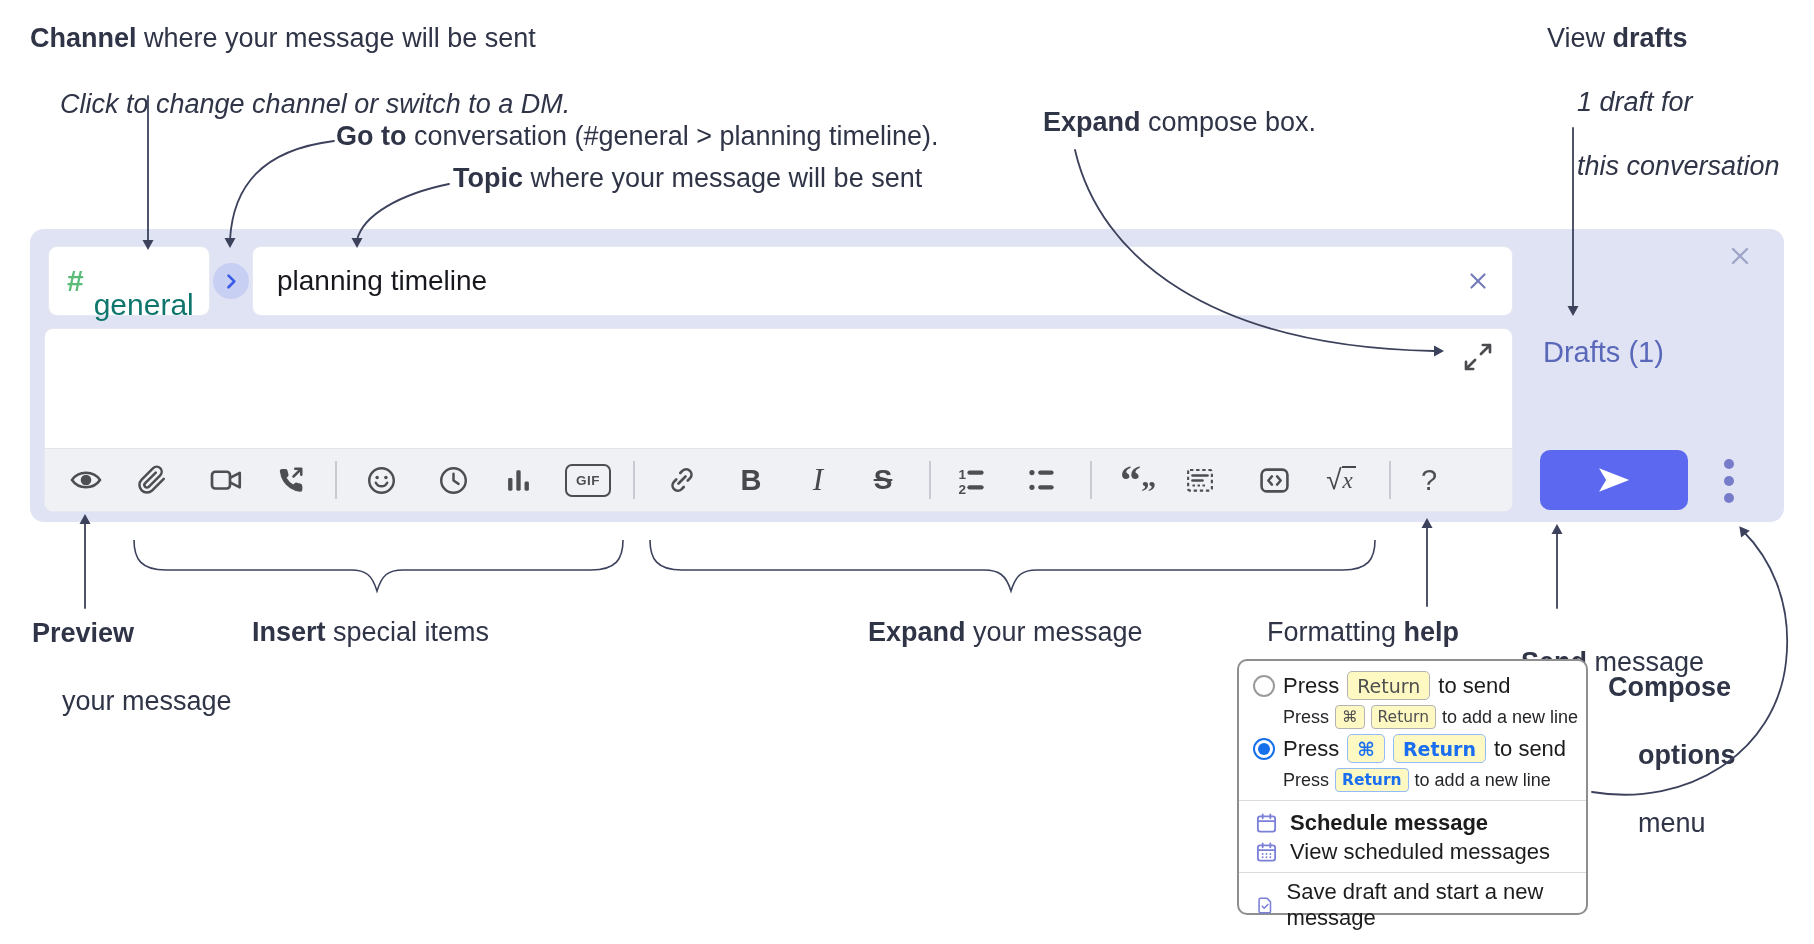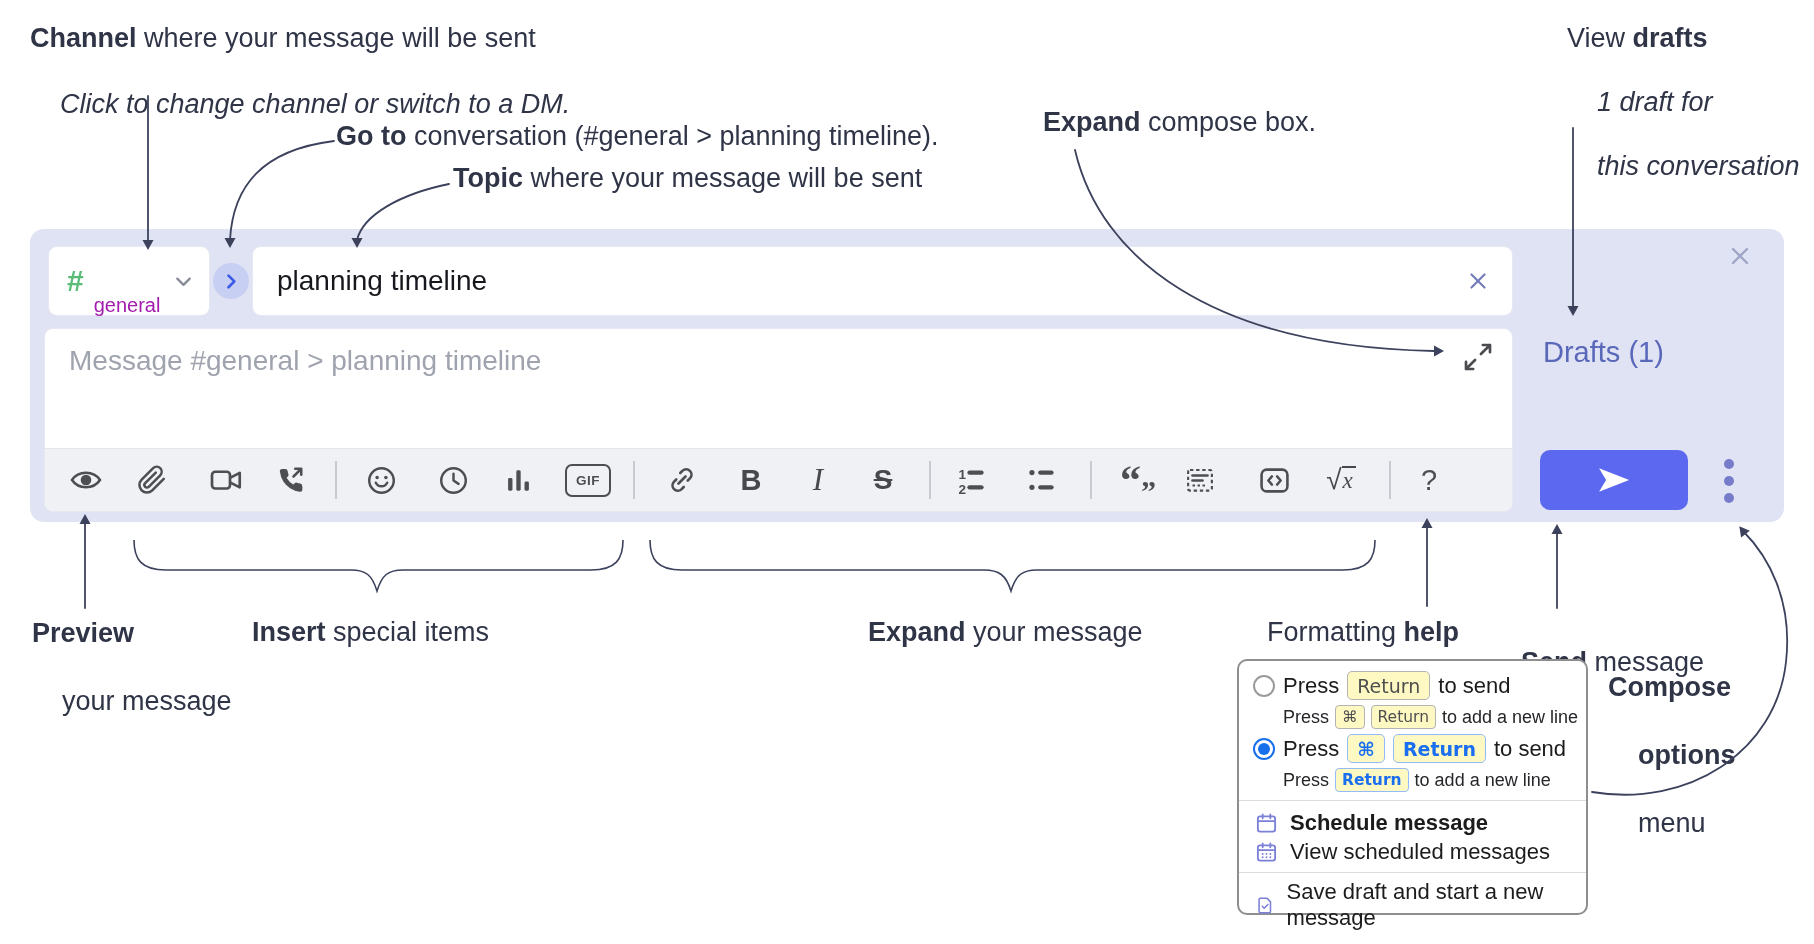--- a/index.html
+++ b/index.html
@@ -9,21 +9,21 @@
   .ann b{font-weight:700;}
   .ann .it{font-style:italic;}
   svg.overlay{position:absolute;left:0;top:0;pointer-events:none;}
 
   
   .compose{position:absolute;left:30px;top:229px;width:1754px;height:293px;
            background:#e0e3f3;border-radius:14px;}
   .whitebox{position:absolute;background:#ffffff;border-radius:9px;border:1px solid #e6e8f2;box-sizing:border-box;}
   .chan-sel{left:18px;top:17px;width:162px;height:70px;display:flex;align-items:center;padding:0 14px 0 18px;cursor:pointer;}
   .chan-hash{font-size:30px;font-weight:700;color:#5abc78;margin-right:10px;}
-  .chan-name{font-size:20px;color:#a21caf;flex:1;margin-top:48px;}
+  .chan-name{font-size:30px;color:#0f766e;flex:1;margin-top:48px;}
   .goto-btn{position:absolute;left:183px;top:34px;width:36px;height:36px;border-radius:50%;
             background:#c7cff2;display:flex;align-items:center;justify-content:center;cursor:pointer;}
   .topic-box{left:222px;top:17px;width:1261px;height:70px;display:flex;align-items:center;padding:0 20px 0 24px;}
   .topic-text{font-size:28px;color:#16181d;flex:1;}
   .msg-box{left:14px;top:99px;width:1469px;height:184px;}
   .placeholder{position:absolute;left:24px;top:16px;font-size:28px;color:#9fa3ad;}
   .expand-btn{position:absolute;right:18px;top:12px;width:32px;height:32px;cursor:pointer;}
   .toolbar{position:absolute;left:0;bottom:0;width:100%;height:62px;background:#f0f1f4;
            border-radius:0 0 8px 8px;border-top:1px solid #e4e5ea;}
   .tb{position:absolute;top:50%;transform:translate(-50%,-50%);display:flex;align-items:center;justify-content:center;
@@ -72,21 +72,21 @@
 
   <div class="ann" style="left:336px;top:120px;"><b>Go to</b><span> conversation (#general &gt; planning timeline).</span></div>
 
   <div class="ann" style="left:30px;top:22px;"><b>Channel</b><span> where your message will be sent</span><br>
     <span class="it">Click to change channel or switch to a DM.</span></div>
 
   <div class="ann" style="left:453px;top:162px;"><b>Topic</b><span> where your message will be sent</span></div>
 
   <div class="ann" style="left:1043px;top:106px;"><b>Expand</b><span> compose box.</span></div>
 
-  <div class="ann" style="left:1547px;top:22px;line-height:32px;margin-left:20px;"><span>View </span><b>drafts</b><br>
+  <div class="ann" style="left:1547px;top:22px;line-height:32px;"><span>View </span><b>drafts</b><br>
     <span class="it">1 draft for</span><br>
     <span class="it">this conversation</span></div>
 
   <div class="ann" style="left:32px;top:616px;line-height:34px;"><b>Preview</b><br>
     <span>your message</span></div>
 
   <div class="ann" style="left:252px;top:616px;"><b>Insert</b><span> special items</span></div>
 
   <div class="ann" style="left:868px;top:616px;"><b>Expand</b><span> your message</span></div>
 
@@ -115,21 +115,20 @@
     </div>
 
     <div class="whitebox topic-box">
       <span class="topic-text">planning timeline</span>
       <svg class="clear-x" viewBox="0 0 30 30">
         <path d="M8 8L22 22M22 8L8 22" stroke="#737cb8" stroke-width="2.3" stroke-linecap="round"></path>
       </svg>
     </div>
 
     <div class="whitebox msg-box">
-      <span class="placeholder">Message #general &gt; planning timeline</span>
       <svg class="expand-btn" viewBox="0 0 24 24">
         <path d="M14.2 9.8L21 3M15.6 3H21v5.4M9.8 14.2L3 21M8.4 21H3v-5.4" fill="none" stroke="#4c4c50" stroke-width="2" stroke-linecap="round" stroke-linejoin="round"></path>
       </svg>
 
       <div class="toolbar">
         <div class="tb" style="left:41px;">
           <svg width="32" height="32" viewBox="0 0 24 24">
             <path d="M1.5 12C6.3 4.8 17.7 4.8 22.5 12C17.7 19.2 6.3 19.2 1.5 12Z" fill="none" stroke="#4d4e52" stroke-width="1.9"></path>
             <circle cx="12" cy="12" r="4" fill="#4d4e52"></circle>
             </svg>

